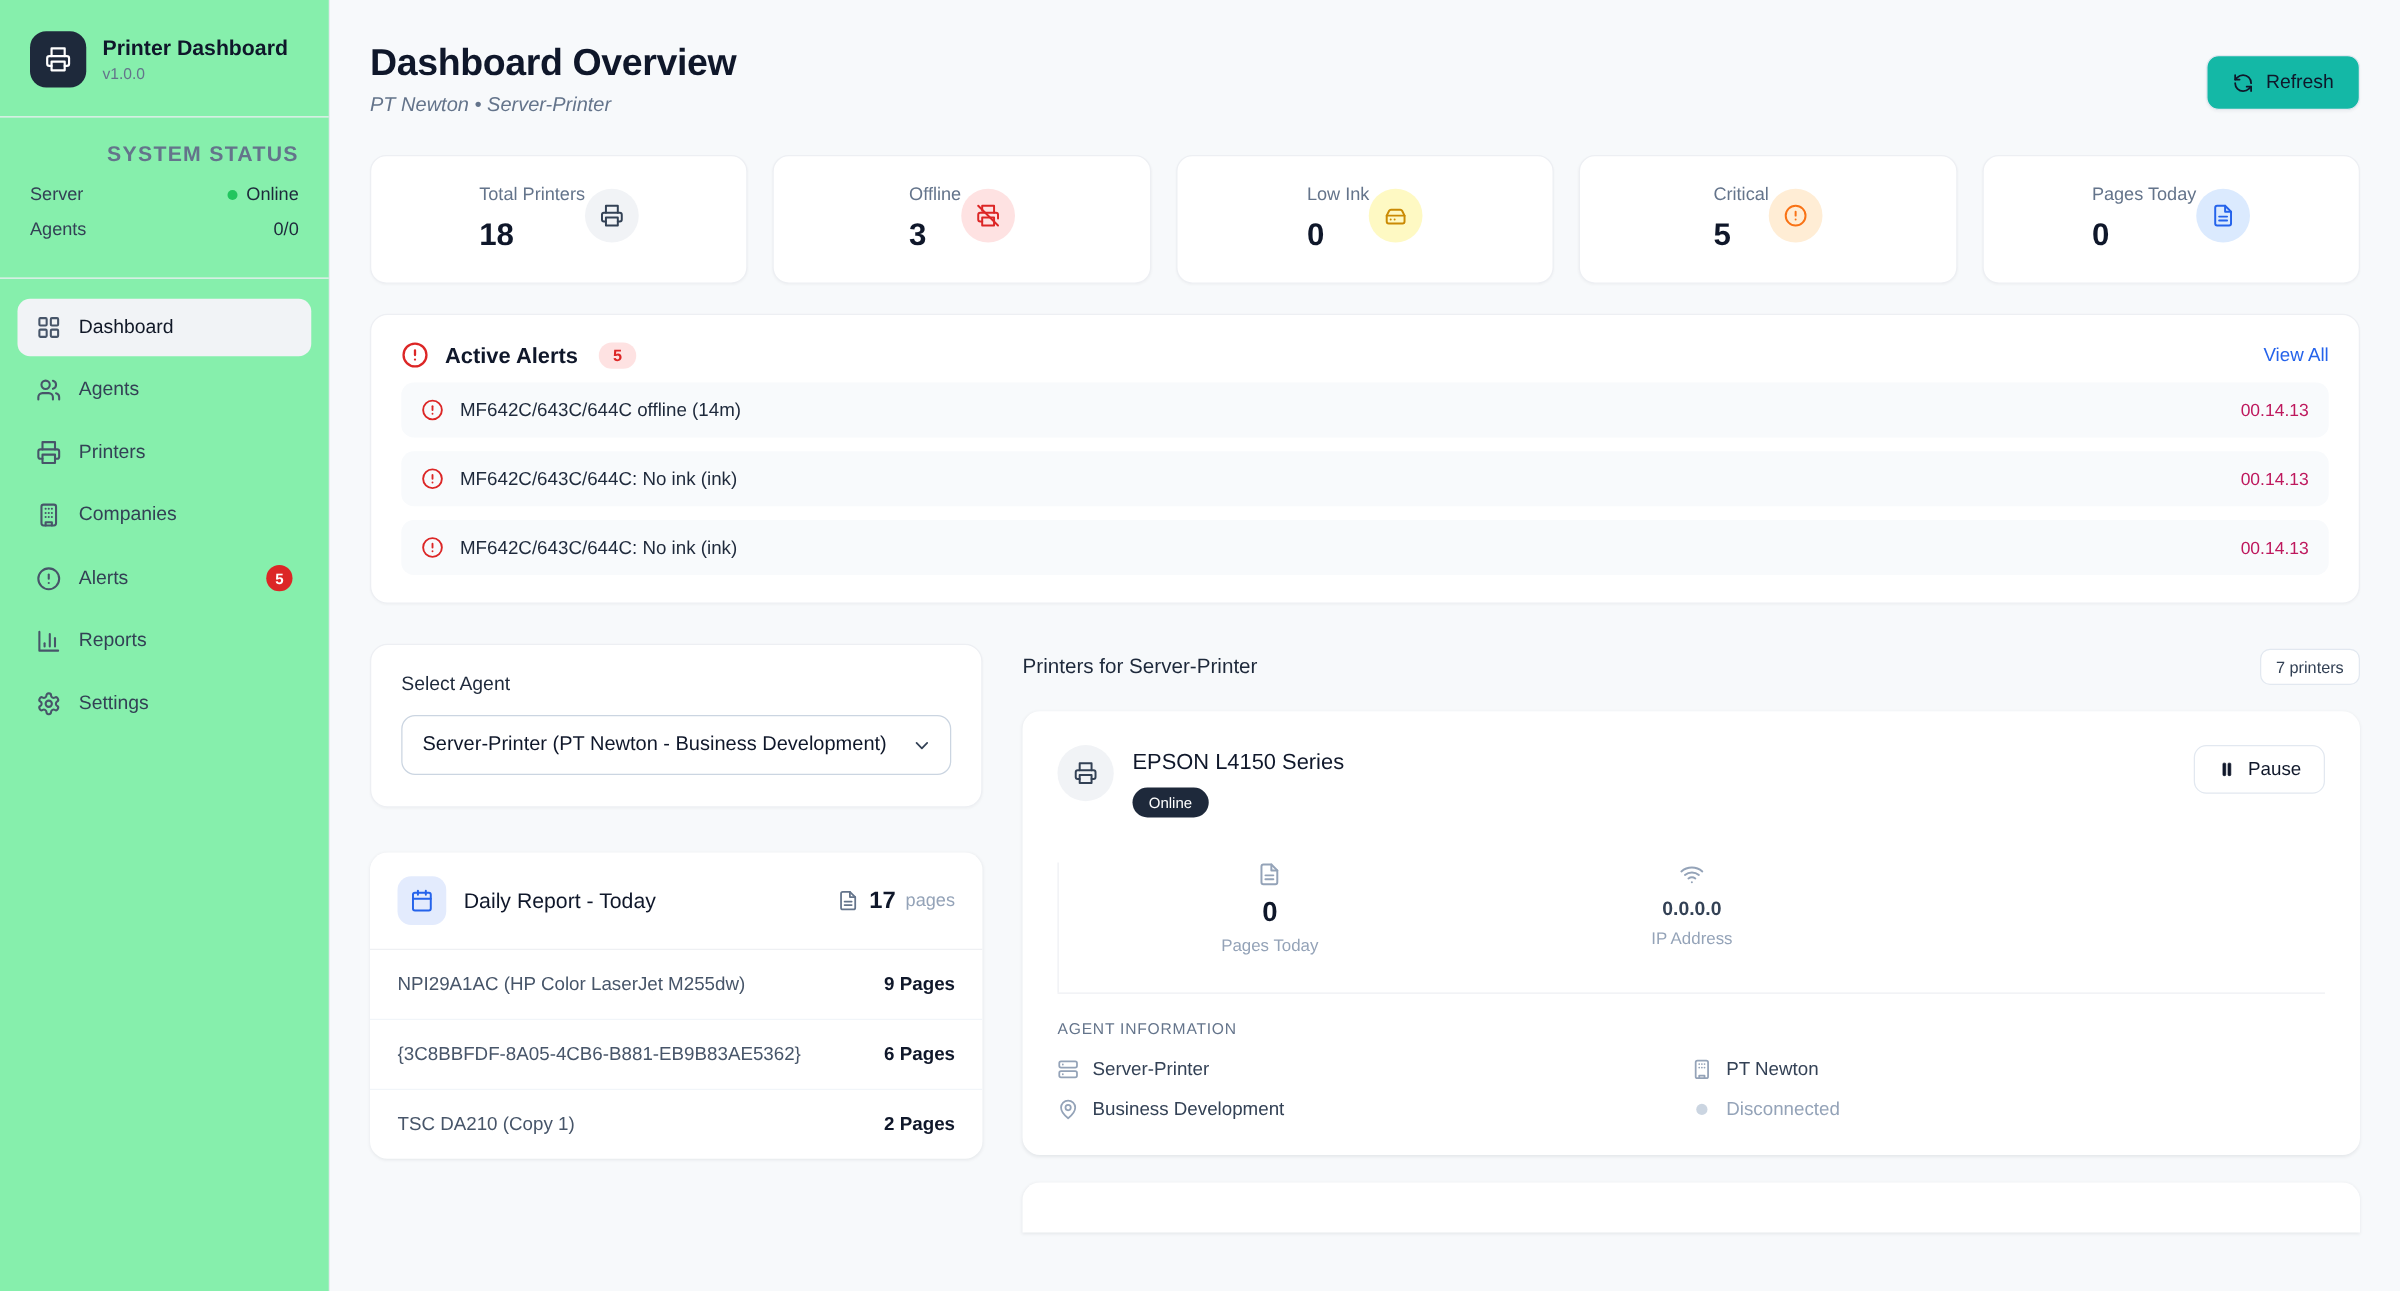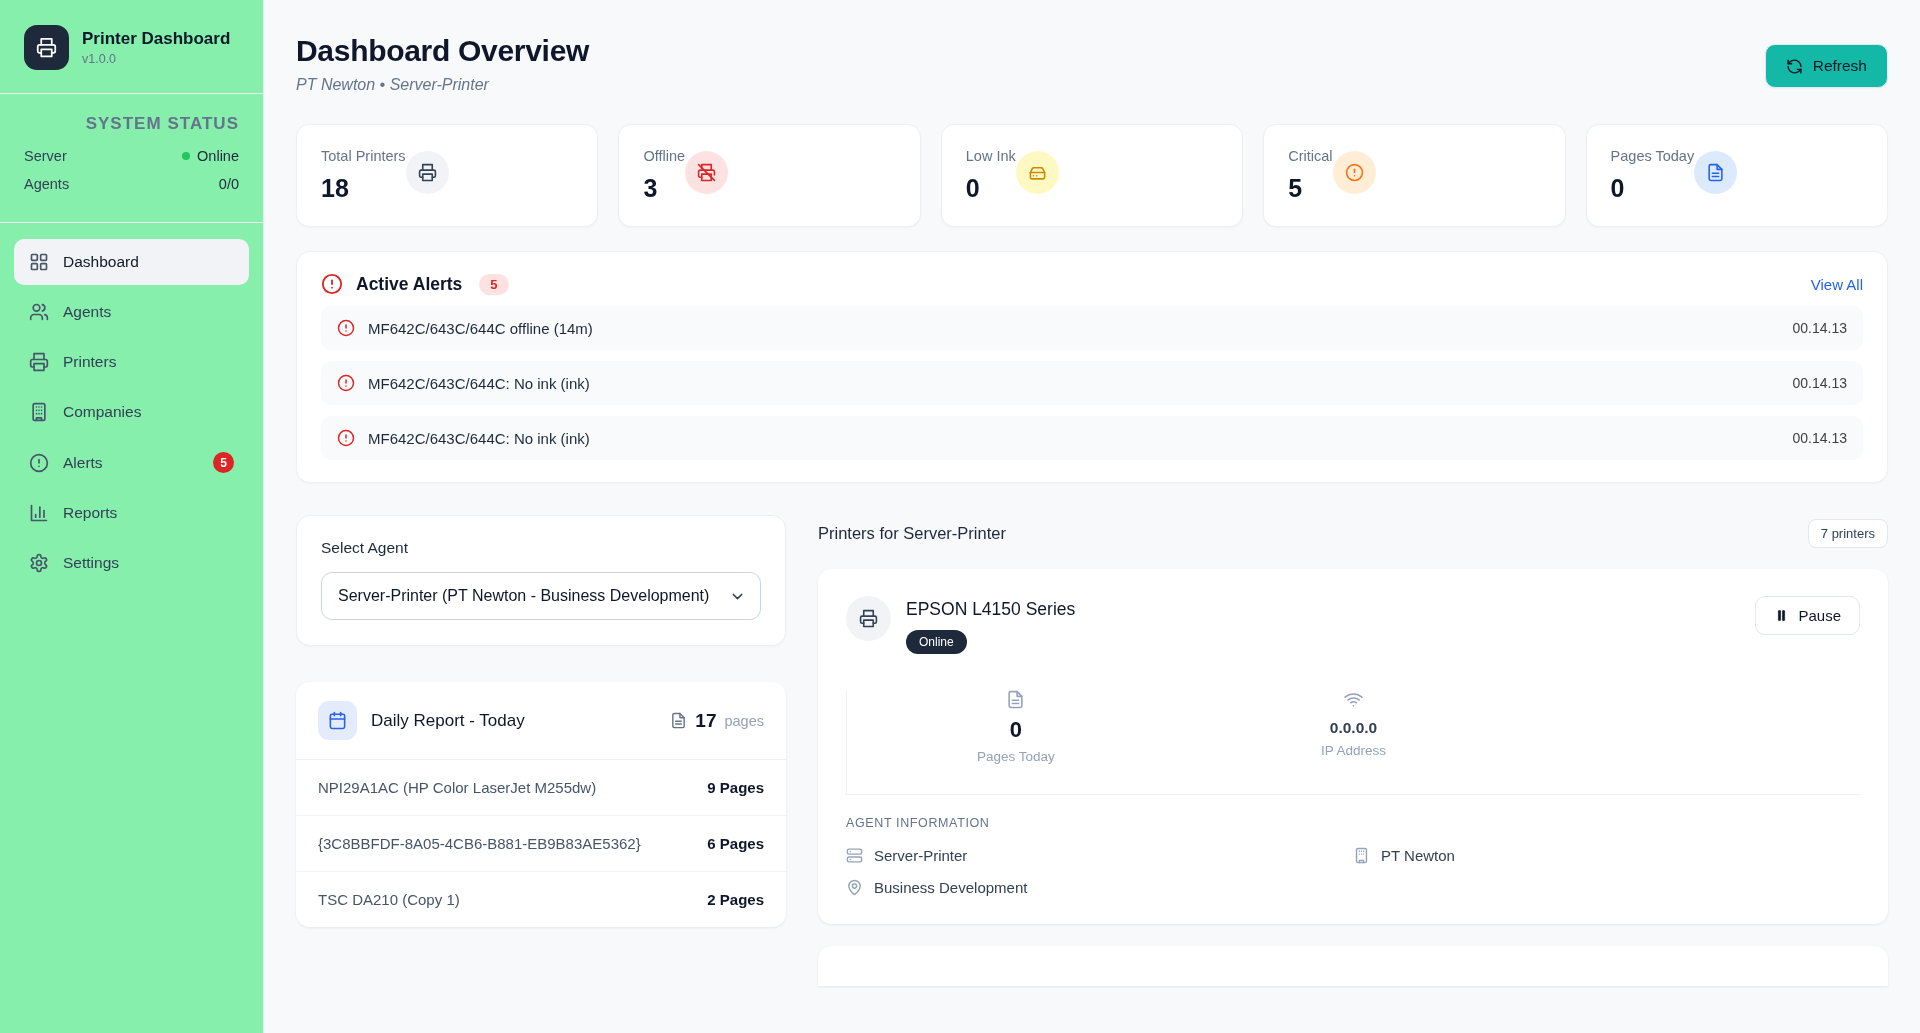--- a/index.html
+++ b/index.html
@@ -49,21 +49,21 @@
   .refresh-btn {
     position:absolute; top:44px; right:32px; display:flex; align-items:center; gap:10px;
     background:#14b8a6; border:1px solid #e2e8f0; border-radius:10px; padding:12px 20px;
     font-size:15.5px; color:#0f172a; cursor:pointer; box-shadow:0 1px 2px rgba(15,23,42,.04);
   }
 
   
   .stats-row { display:grid; grid-template-columns:repeat(5,1fr); gap:20px; margin-top:30px; }
   .stat-card {
     background:#fff; border:1px solid #edeff3; border-radius:13px; padding:23px 24px;
-    display:flex; justify-content:flex-start; align-items:flex-start;
+    display:flex; justify-content:center; align-items:flex-start;
     box-shadow:0 1px 2px rgba(15,23,42,.03);
   }
   .stat-label { font-size:14.5px; color:#64748b; }
   .stat-value { font-size:25px; font-weight:700; color:#0f172a; margin-top:10px; }
   .stat-ico { width:43px; height:43px; border-radius:50%; display:flex; align-items:center; justify-content:center; margin-top:3px; }
   .ico-gray   { background:#f1f3f6; color:#334155; }
   .ico-red    { background:#fee2e2; color:#dc2626; }
   .ico-yellow { background:#fef9c3; color:#ca8a04; }
   .ico-orange { background:#ffedd5; color:#f97316; }
   .ico-blue   { background:#dbeafe; color:#2563eb; }
@@ -79,21 +79,21 @@
     background:#fee2e2; color:#dc2626; font-size:13px; font-weight:600;
     border-radius:999px; padding:3px 11px; margin-left:4px;
   }
   .view-all { margin-left:auto; color:#2563eb; font-size:15px; cursor:pointer; }
   .alert-row {
     display:flex; align-items:center; gap:13px; background:#f8fafc; border-radius:10px;
     padding:13px 16px; margin-top:11px;
   }
   .alert-row:first-of-type { margin-top:17px; }
   .alert-msg { font-size:15px; color:#1e293b; flex:1; }
-  .alert-time { font-size:14px; color:#404040; }
+  .alert-time { font-size:14px; color:#be185d; }
   .alert-ico { color:#dc2626; }
 
   
   .columns { display:flex; gap:32px; margin-top:32px; align-items:flex-start; }
   .col-left { width:490px; flex:none; }
   .col-right { flex:1; }
 
   .select-card {
     background:#fff; border:1px solid #edeff3; border-radius:14px; padding:23px 24px 25px;
     box-shadow:0 1px 2px rgba(15,23,42,.03);
@@ -569,20 +569,24 @@
             </div>
             <div class="agent-info-item">
               <span class="ai-ico">
                 <svg width="17" height="17" viewBox="0 0 24 24" fill="none" stroke="currentColor" stroke-width="2" stroke-linecap="round" stroke-linejoin="round">
                     <path d="M20 10c0 6-8 12-8 12s-8-6-8-12a8 8 0 0 1 16 0Z"></path>
                     <circle cx="12" cy="10" r="3"></circle>
                   </svg>
               </span>
               <span>Business Development</span>
             </div>
+            <div class="agent-info-item muted">
+              <span class="dot-gray"></span>
+              <span>Disconnected</span>
+            </div>
           </div>
         </div>
       </div>
 
       <div class="next-card-sliver"></div>
     </div>
   </div>
 </main>
 
 </body></html>

